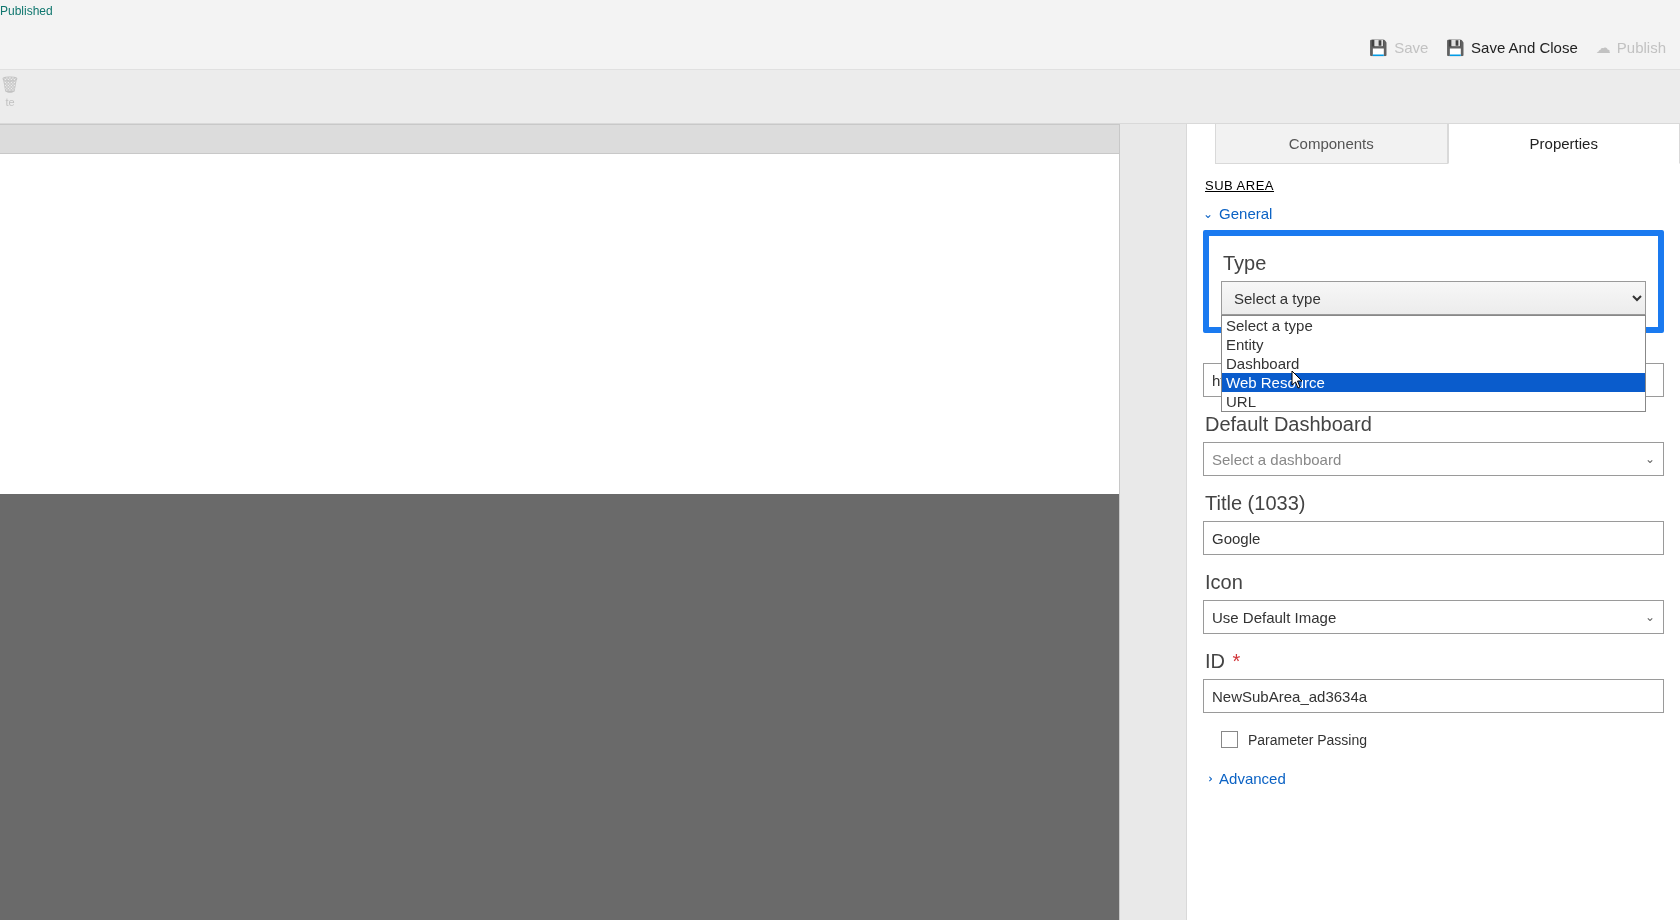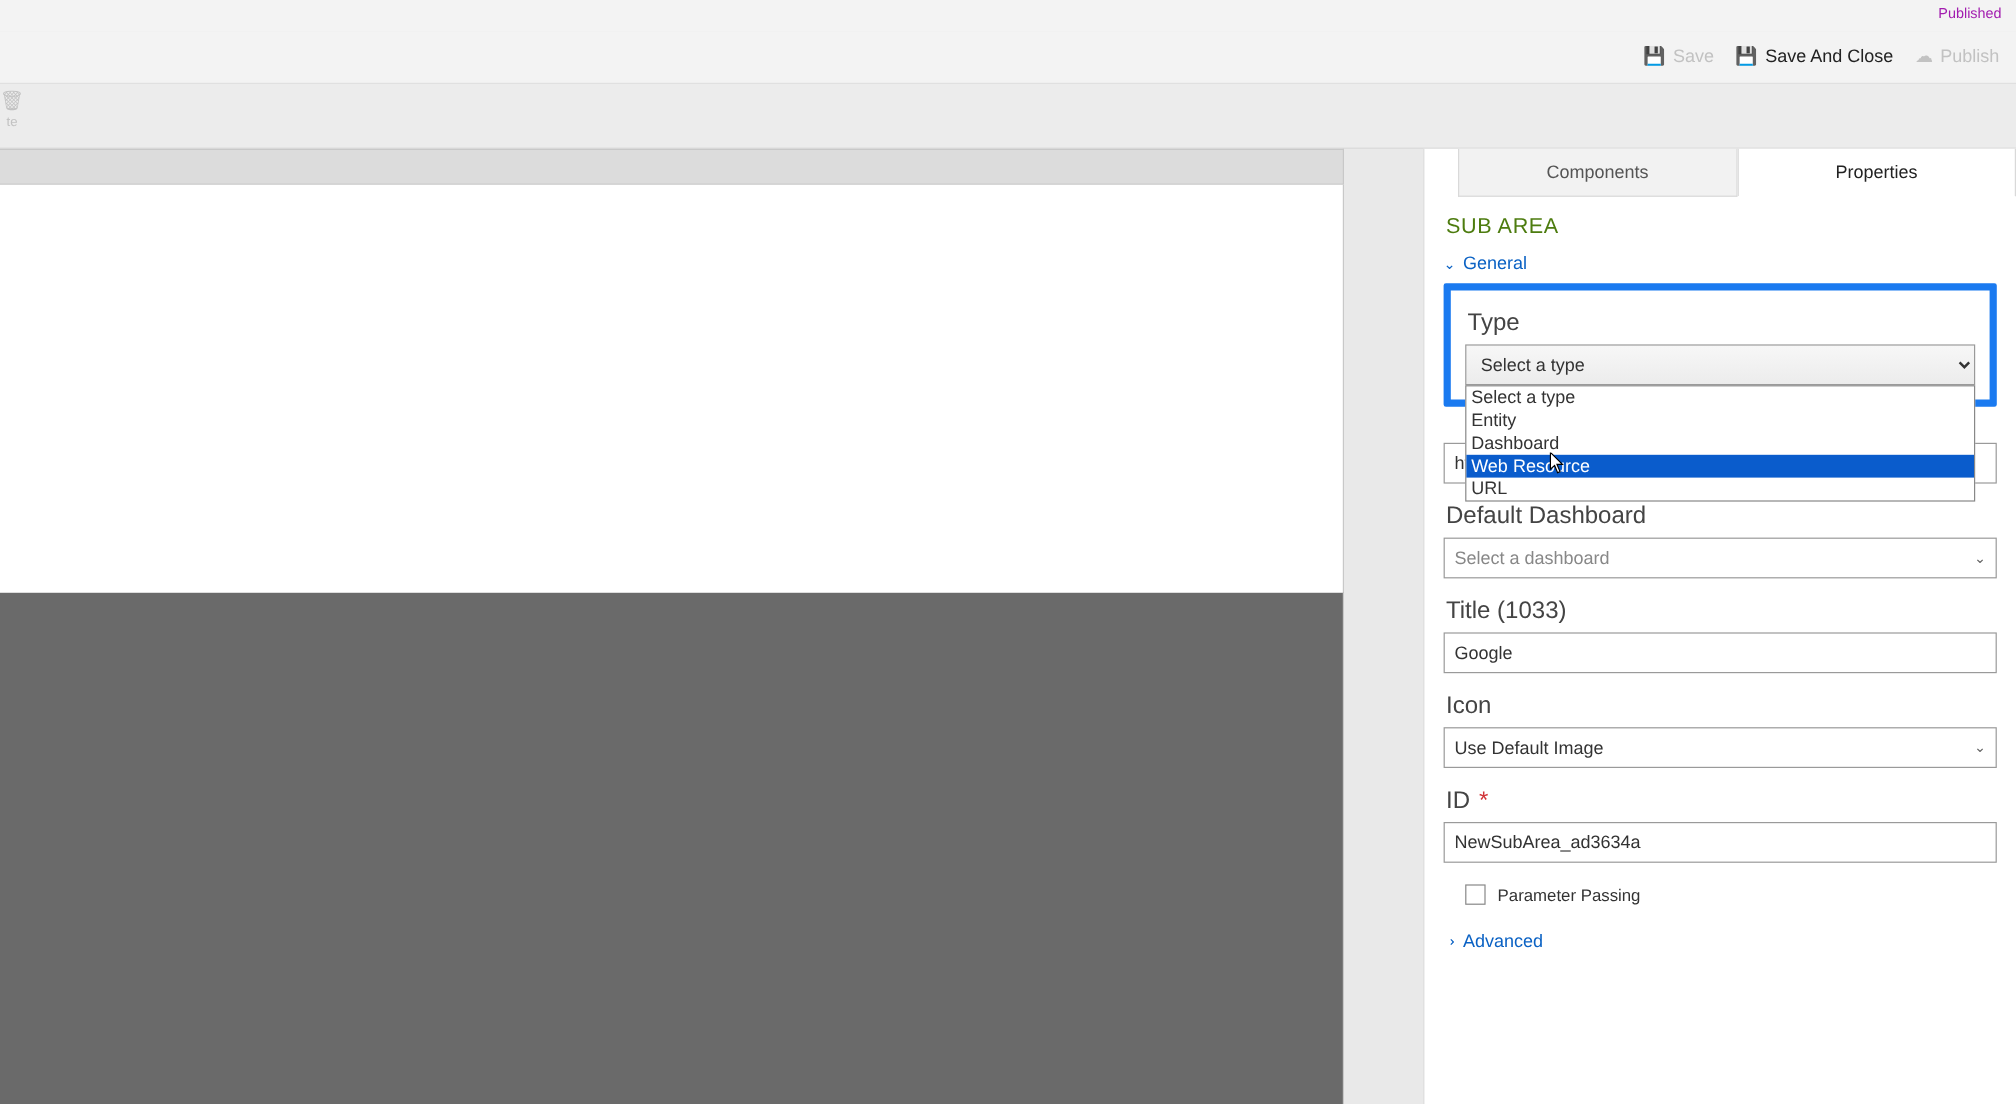--- a/index.html
+++ b/index.html
@@ -8,24 +8,24 @@
     width: 1680px; height: 920px;
     font-family: "Segoe UI", Arial, sans-serif;
     font-size: 14px;
     background: #e9e9e9;
     color: #333;
     overflow: hidden;
   }
   .top-bar {
     height: 26px;
     background: #f3f3f3;
-    text-align: right;
+    text-align: left;
     padding: 4px 12px 0 0;
     font-size: 12px;
-    color: #a21caf;
+    color: #0f766e;
   }
   .action-bar {
     height: 44px;
     background: #f3f3f3;
     display: flex;
     justify-content: flex-end;
     align-items: center;
     gap: 18px;
     padding-right: 14px;
     border-bottom: 1px solid #e0e0e0;
@@ -117,24 +117,25 @@
     font-weight: 400;
     text-align: center;
   }
 
   .panel-body {
     padding: 10px 16px 20px 16px;
     overflow: visible;
     position: relative;
   }
   .section-title {
-    font-size: 18px;
+    font-size: 13px;
     letter-spacing: 0.5px;
-    color: #4d7c0f;
+    color: #000000;
     margin: 4px 0 12px 2px;
+    text-decoration: underline;
   }
   .accordion-head {
     color: #0b62c4;
     font-size: 15px;
     display: flex;
     align-items: center;
     gap: 6px;
     cursor: pointer;
     margin: 6px 0 8px 0;
   }

